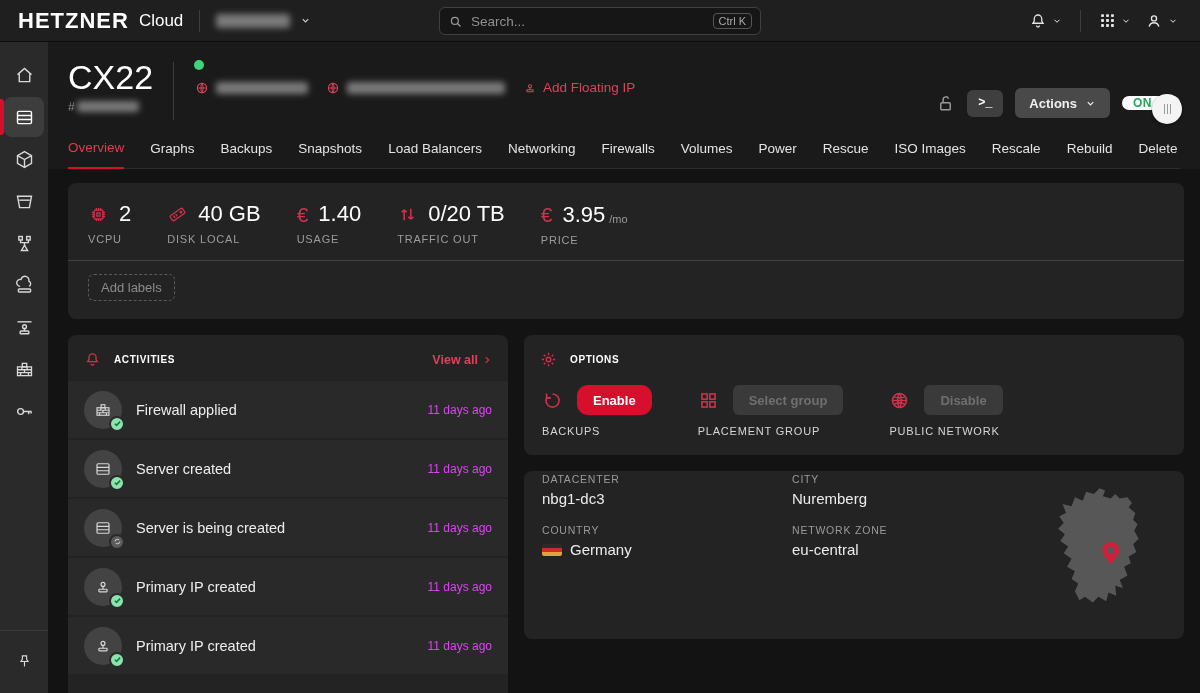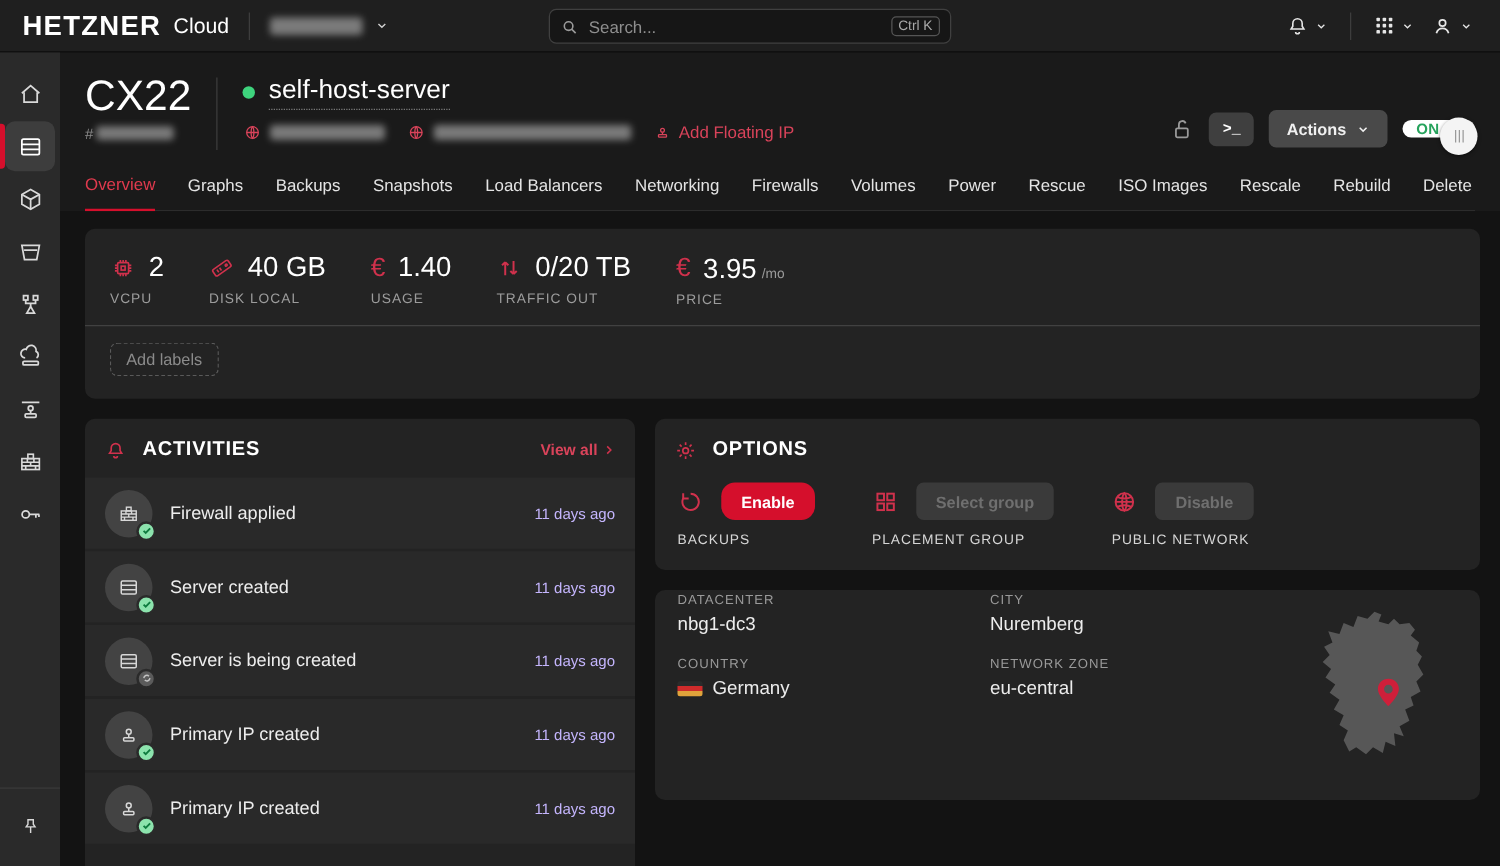--- a/index.html
+++ b/index.html
@@ -74,31 +74,31 @@
   .euro-glyph { color:#d0314c; font-size:21px; line-height:1; }
   .labels-row { border-top:1px solid #414141; padding:13px 16px 18px 20px; }
   .add-labels { background:transparent; border:1px dashed #5a5a5a; border-radius:6px; color:#8b8b8b; font-size:13px; padding:5px 12px; cursor:pointer; font-family:inherit; }
 
   .cols { display:flex; gap:16px; margin-top:16px; align-items:flex-start; }
   .col-left { width:440px; flex:none; min-height:560px; }
   .col-right { flex:1; display:flex; flex-direction:column; gap:16px; }
 
   .panel-head { display:flex; align-items:center; padding:16px 16px 13px; }
   .panel-head .icon { color:#d0314c; }
-  .panel-title { font-size:16px; font-weight:700; letter-spacing:.6px; color:#fff; margin-left:13px; }
+  .panel-title { font-size:10px; font-weight:700; letter-spacing:.6px; color:#fff; margin-left:13px; }
   .view-all { margin-left:auto; color:#d9435a; font-size:12.5px; font-weight:700; background:none; border:none; cursor:pointer; display:flex; align-items:center; gap:4px; font-family:inherit; }
 
   
   .activity-row { display:flex; align-items:center; padding:9px 16px; background:rgba(255,255,255,.028); margin-bottom:2px; min-height:57px; }
   .avatar { position:relative; width:38px; height:38px; border-radius:50%; background:#434343; display:flex; align-items:center; justify-content:center; color:#d8d8d8; flex:none; }
   .badge { position:absolute; right:-3px; bottom:-3px; width:16px; height:16px; border-radius:50%; border:2px solid #2a2a2a; display:flex; align-items:center; justify-content:center; }
   .badge.success { background:#8ce3ad; color:#0f7b3f; }
   .badge.pending { background:#5b5b5b; color:#c4c4c4; }
   .activity-text { font-size:14.5px; color:#ededed; margin-left:14px; }
-  .activity-time { margin-left:auto; font-size:12px; color:#c4b5fd; }
+  .activity-time { margin-left:auto; font-size:12px; color:#d946ef; }
 
   
   .options-row { display:flex; gap:46px; padding:4px 16px 18px 18px; }
   .opt-group { display:flex; flex-direction:column; }
   .opt-top { display:flex; align-items:center; gap:14px; }
   .opt-top .icon { color:#d0314c; }
   .btn { border:none; border-radius:6px; height:30px; padding:0 16px; font-size:13px; font-weight:700; cursor:pointer; font-family:inherit; }
   .btn-primary { background:#d50f2c; color:#fff;border-radius:11px; }
   .btn-disabled { background:#3a3a3a; color:#6f6f6f; cursor:default; }
   .opt-label { margin-top:10px; font-size:11px; color:#d6d6d6; letter-spacing:.8px; }
@@ -290,21 +290,20 @@
           <h1>CX22</h1>
           <div class="sid">
             <span>#</span>
             <span class="redacted r-sid"></span>
           </div>
         </div>
         <div class="vdiv-tall"></div>
         <div class="sh-name">
           <div class="name-row">
             <span class="status-dot"></span>
-            <span class="server-name">self-host-server</span>
           </div>
           <div class="ip-row">
             <span class="ip-item">
               <span class="icon">
                 <svg width="14" height="14" viewBox="0 0 24 24" fill="none" stroke="currentColor" stroke-width="1.8">
                     <circle cx="12" cy="12" r="8"></circle>
                     <path d="M4 12h16M12 4c2.5 2.3 2.5 13.7 0 16-2.5-2.3-2.5-13.7 0-16z"></path>
                   </svg>
               </span>
               <span class="redacted r-ip4"></span>

